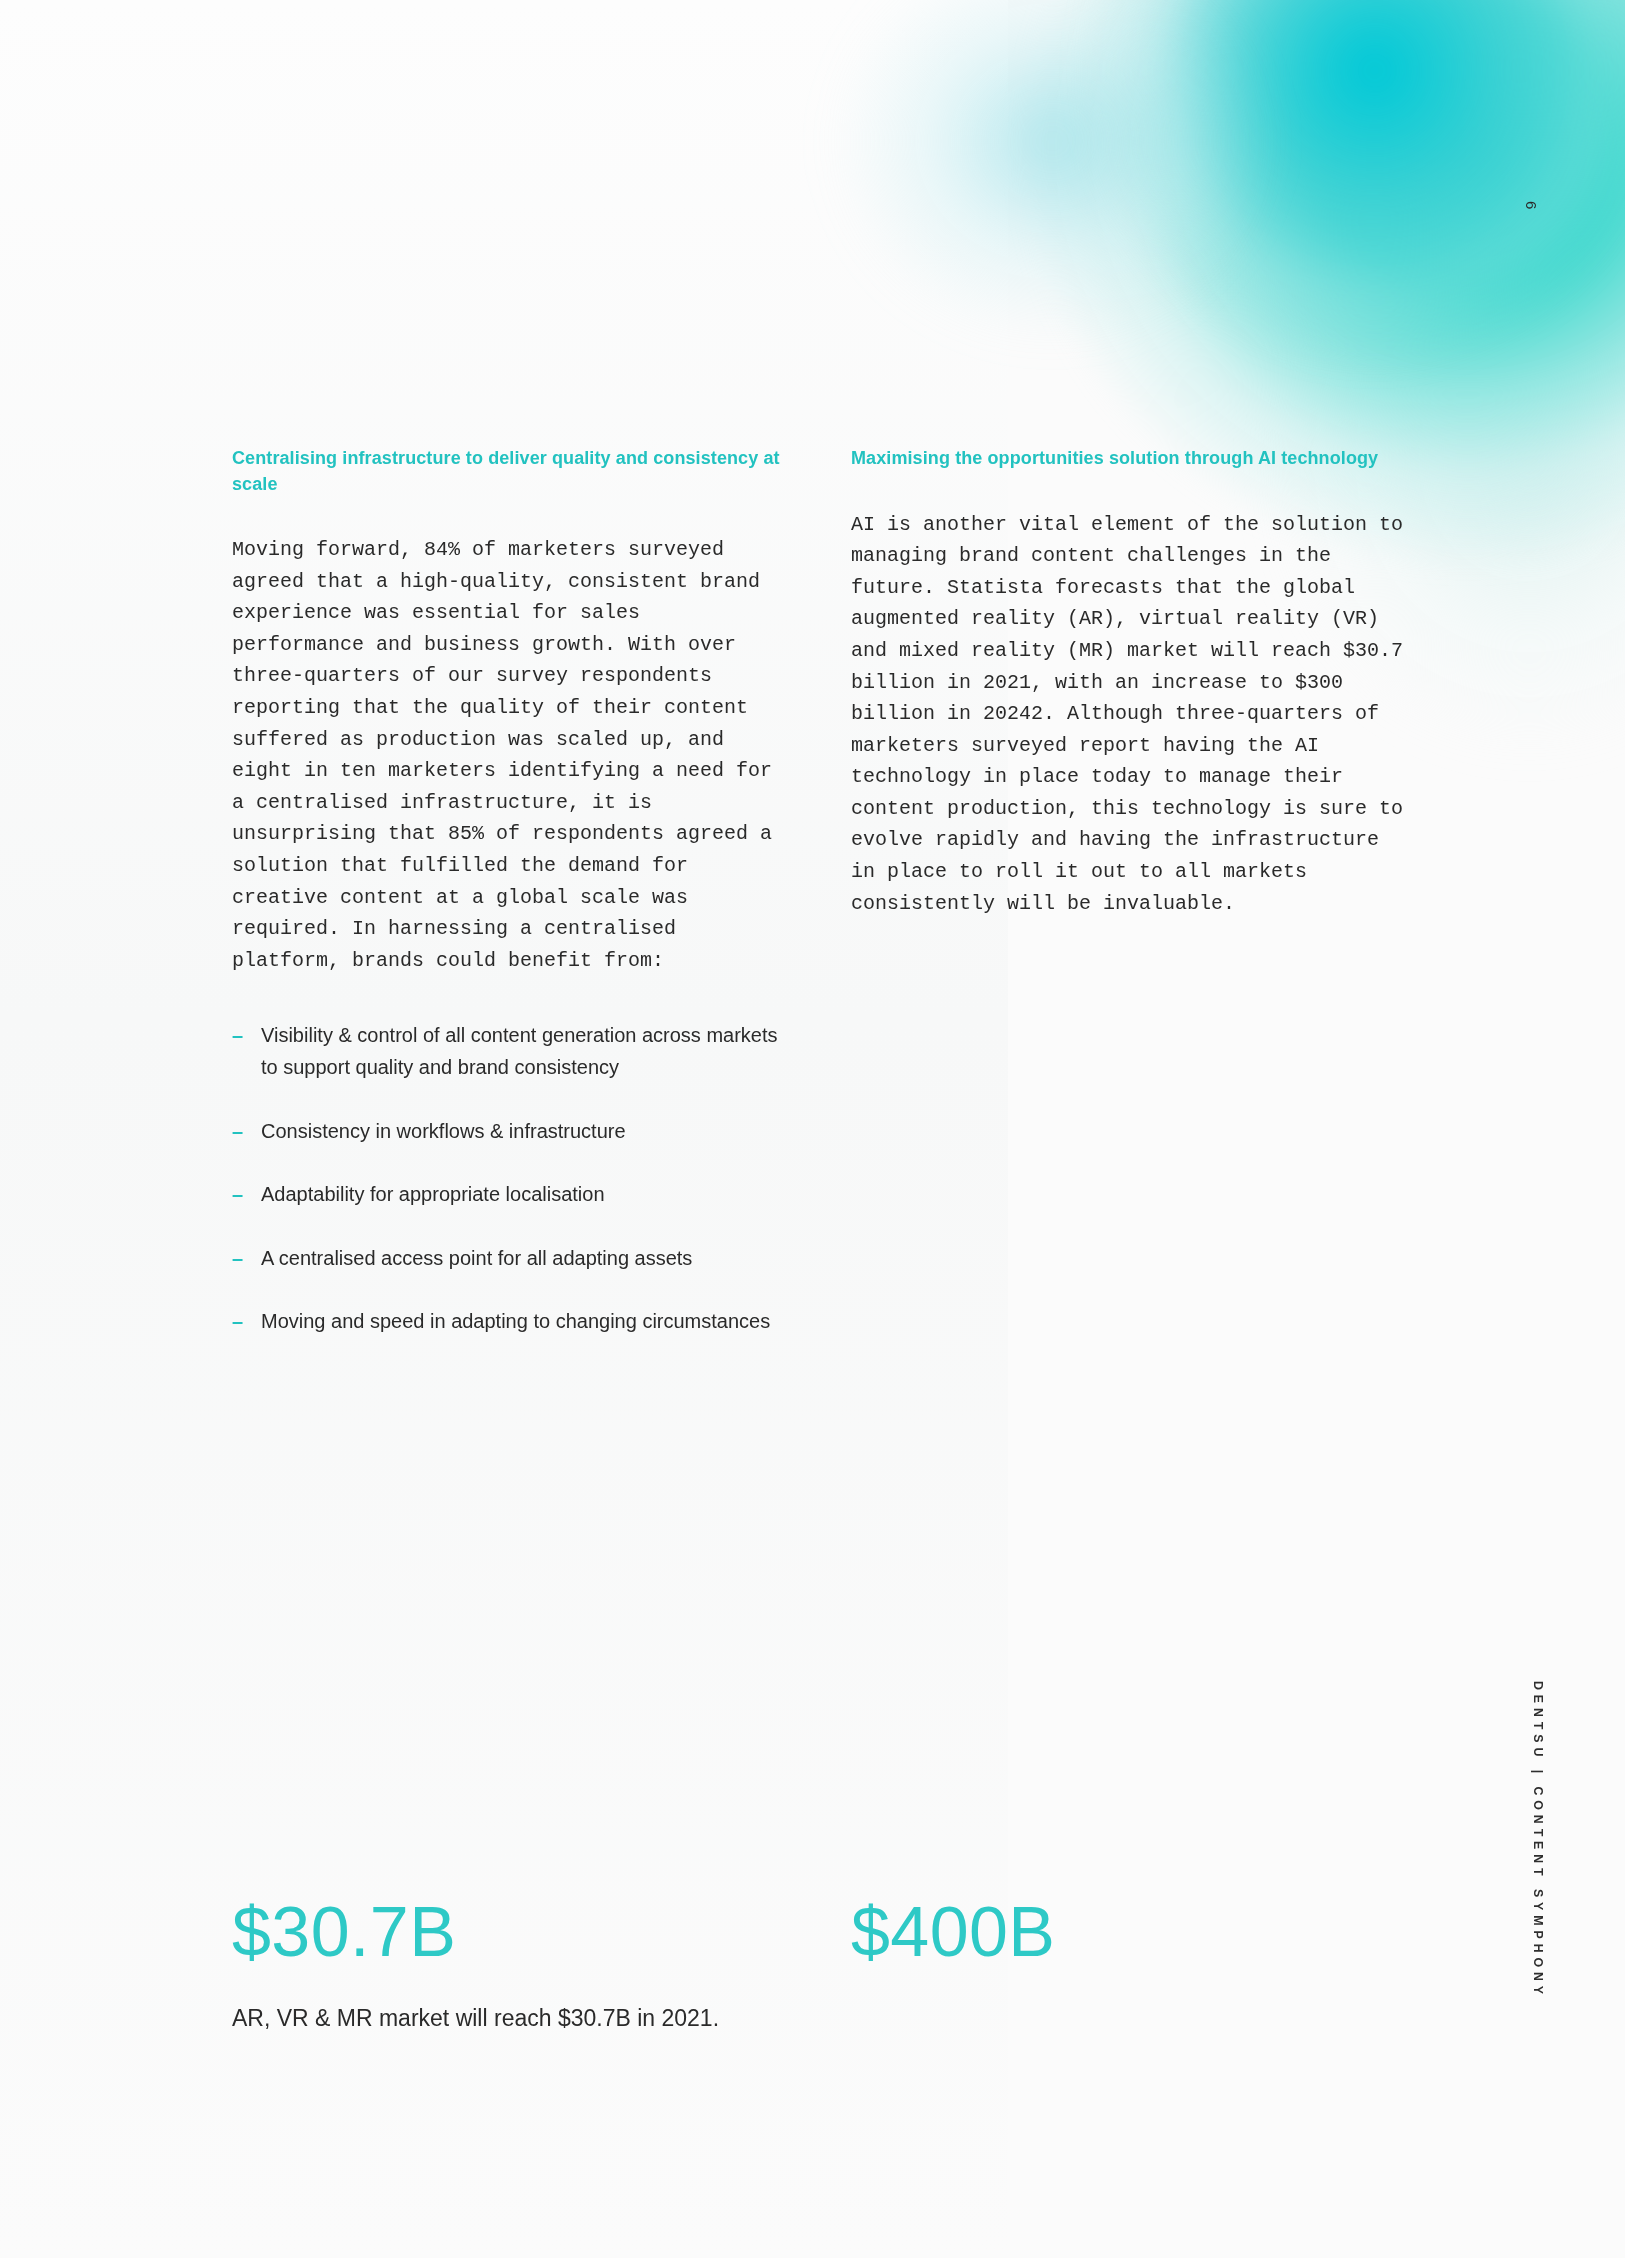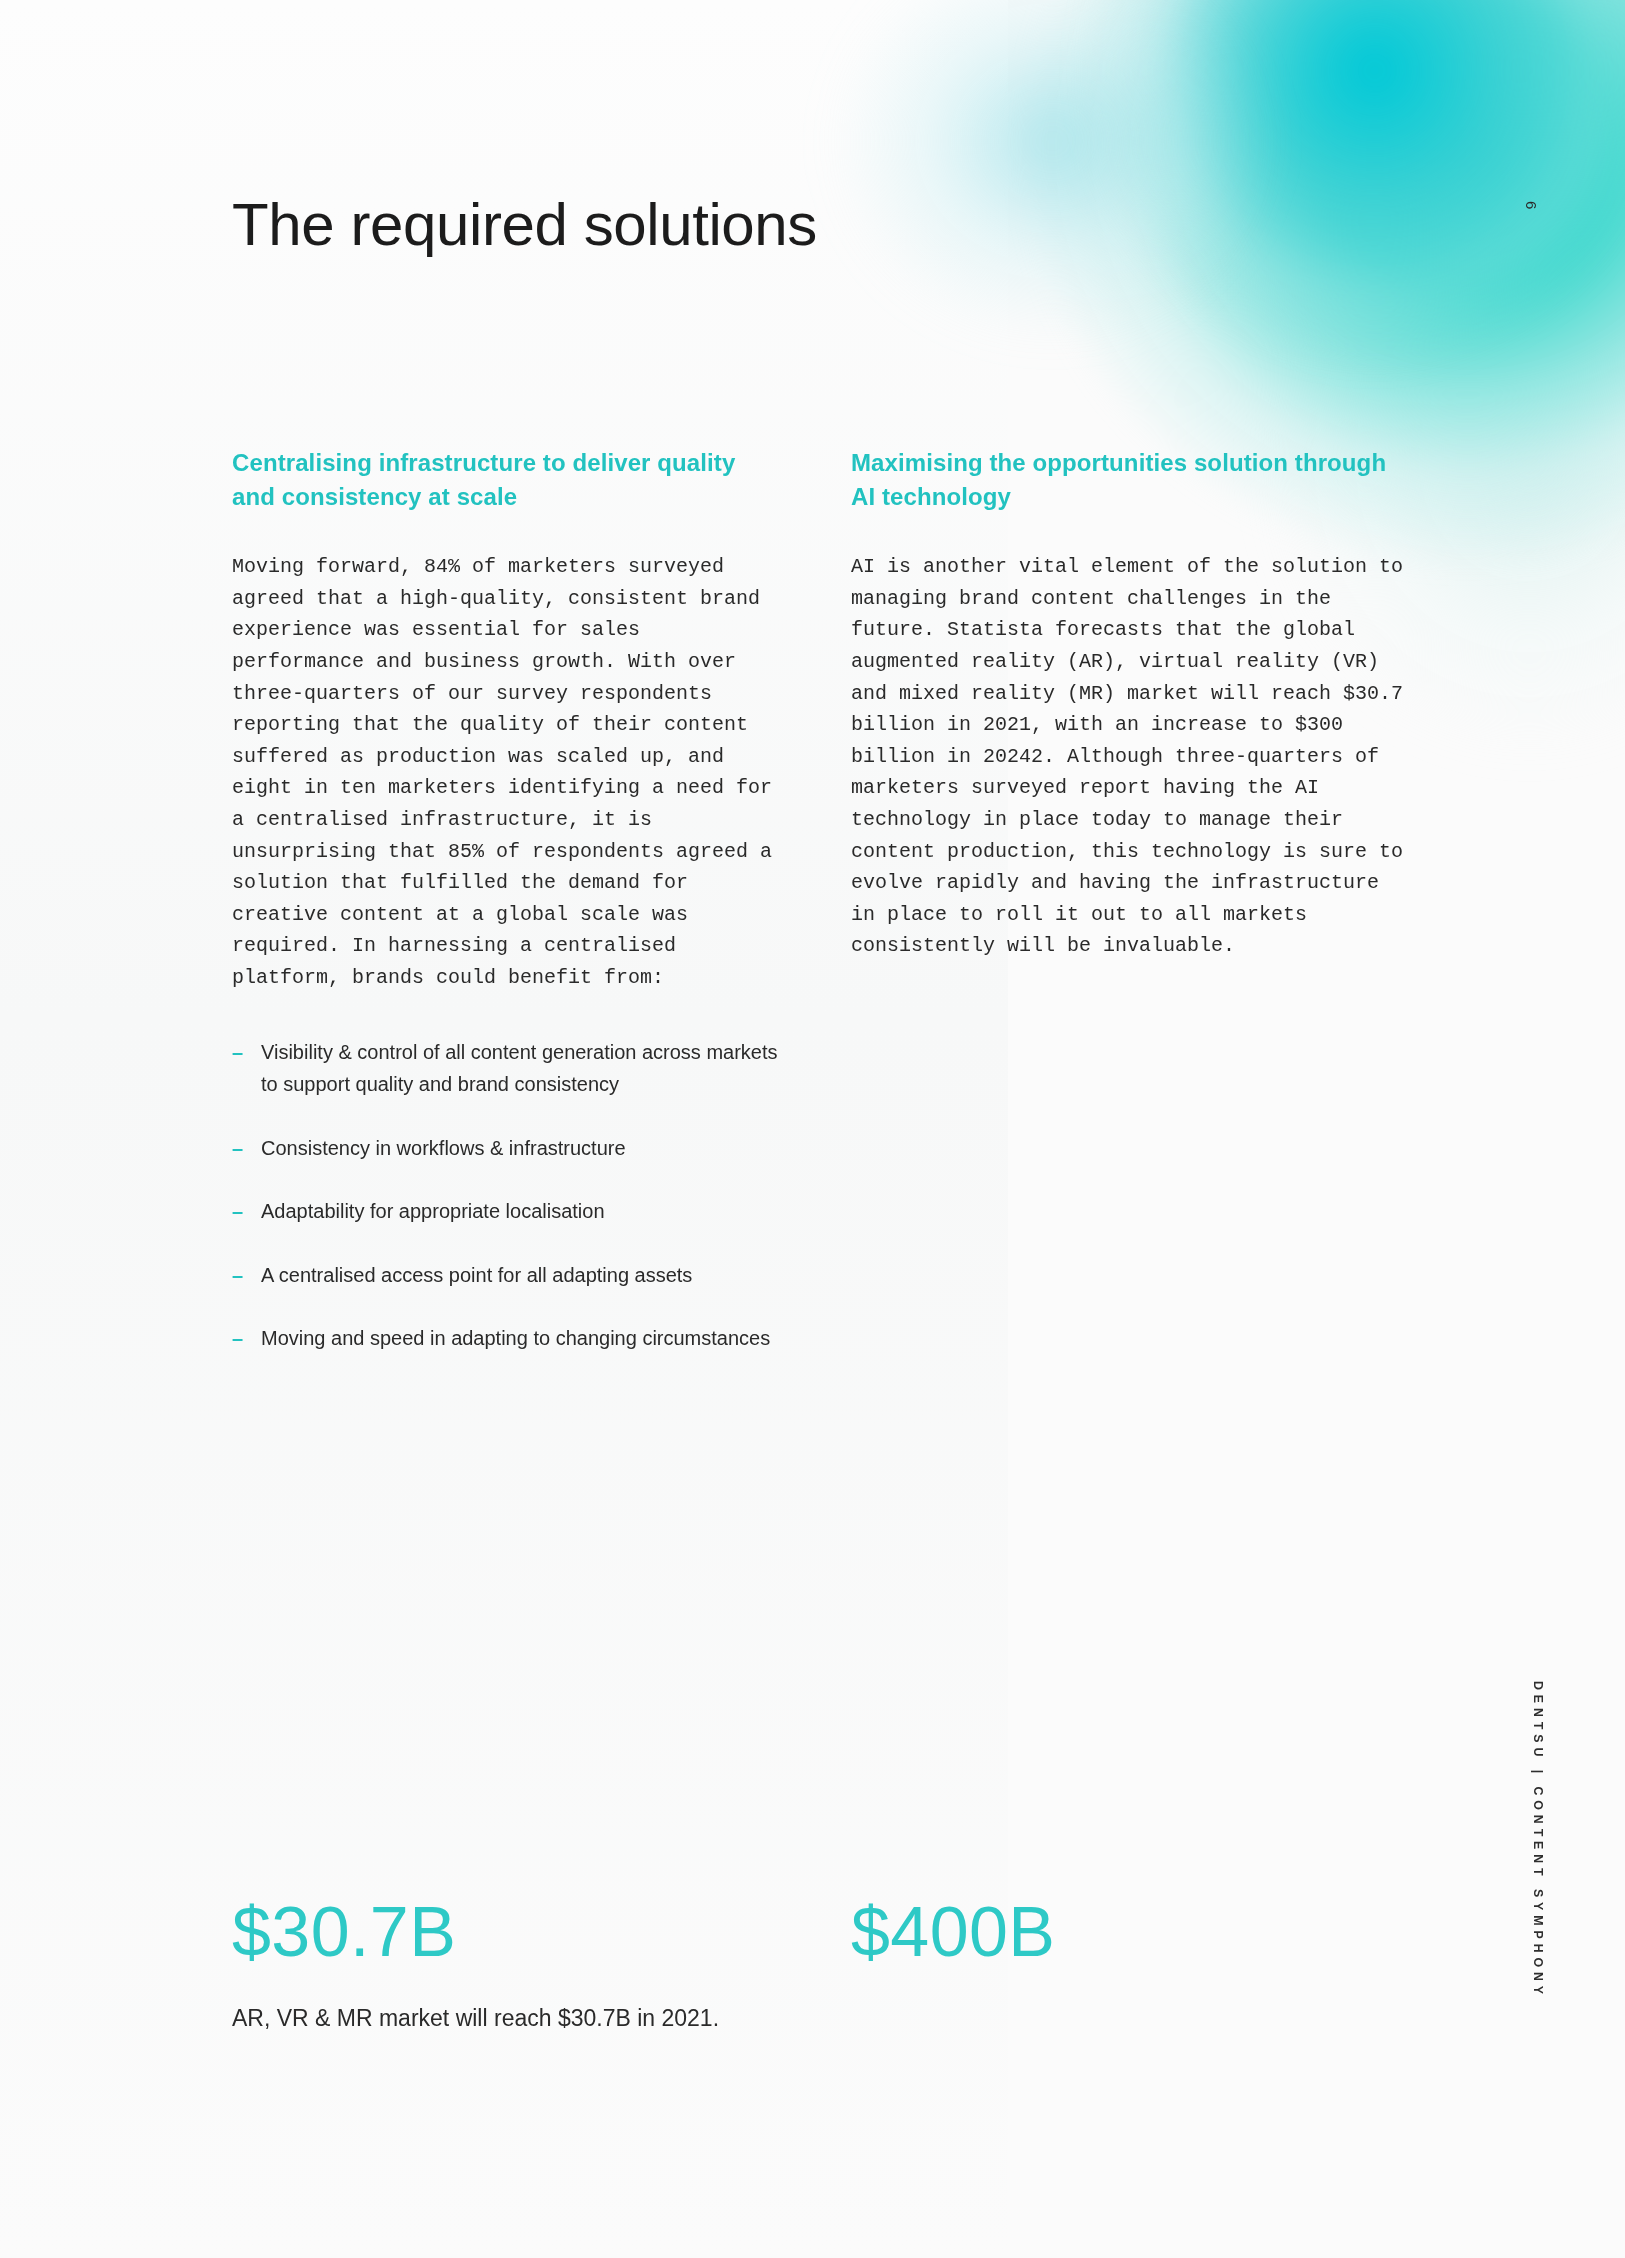--- a/index.html
+++ b/index.html
@@ -131,21 +131,21 @@
   }
   .col {
     position: absolute;
     top: 0;
   }
   .col-left  { left: 0;    width: 551px; }
   .col-right { left: 619px; width: 560px; }
 
   h2.subhead {
     margin: 0 0 37px 0;
-    font-size: 24px;
+    font-size: 18px;
     line-height: 1.42;
     font-weight: 600;
     color: #22c2c0;
     letter-spacing: 0.1px;
   }
   p.body {
     margin: 0;
     font-size: 20px;
     line-height: 1.58;
     color: #2a2a2a;
@@ -213,21 +213,20 @@
     <div class="grad-a"></div>
     <div class="grad-b"></div>
     <div class="grad-c"></div>
   </div>
 
   <div class="content">
 
     <div class="page-number">6</div>
     <div class="side-brand">DENTSU | CONTENT SYMPHONY</div>
 
-    <h1 class="title">The required solutions</h1>
 
     <div class="cols">
 
       <div class="col col-left">
         <h2 class="subhead">Centralising infrastructure to deliver quality and consistency at scale</h2>
         <p class="body">Moving forward, 84% of marketers surveyed agreed that a high-quality, consistent brand experience was essential for sales performance and business growth. With over three-quarters of our survey respondents reporting that the quality of their content suffered as production was scaled up, and eight in ten marketers identifying a need for a centralised infrastructure, it is unsurprising that 85% of respondents agreed a solution that fulfilled the demand for creative content at a global scale was required. In harnessing a centralised platform, brands could benefit from:</p>
 
         <ul class="bullets">
           <li>
             <span class="dash">–</span>

